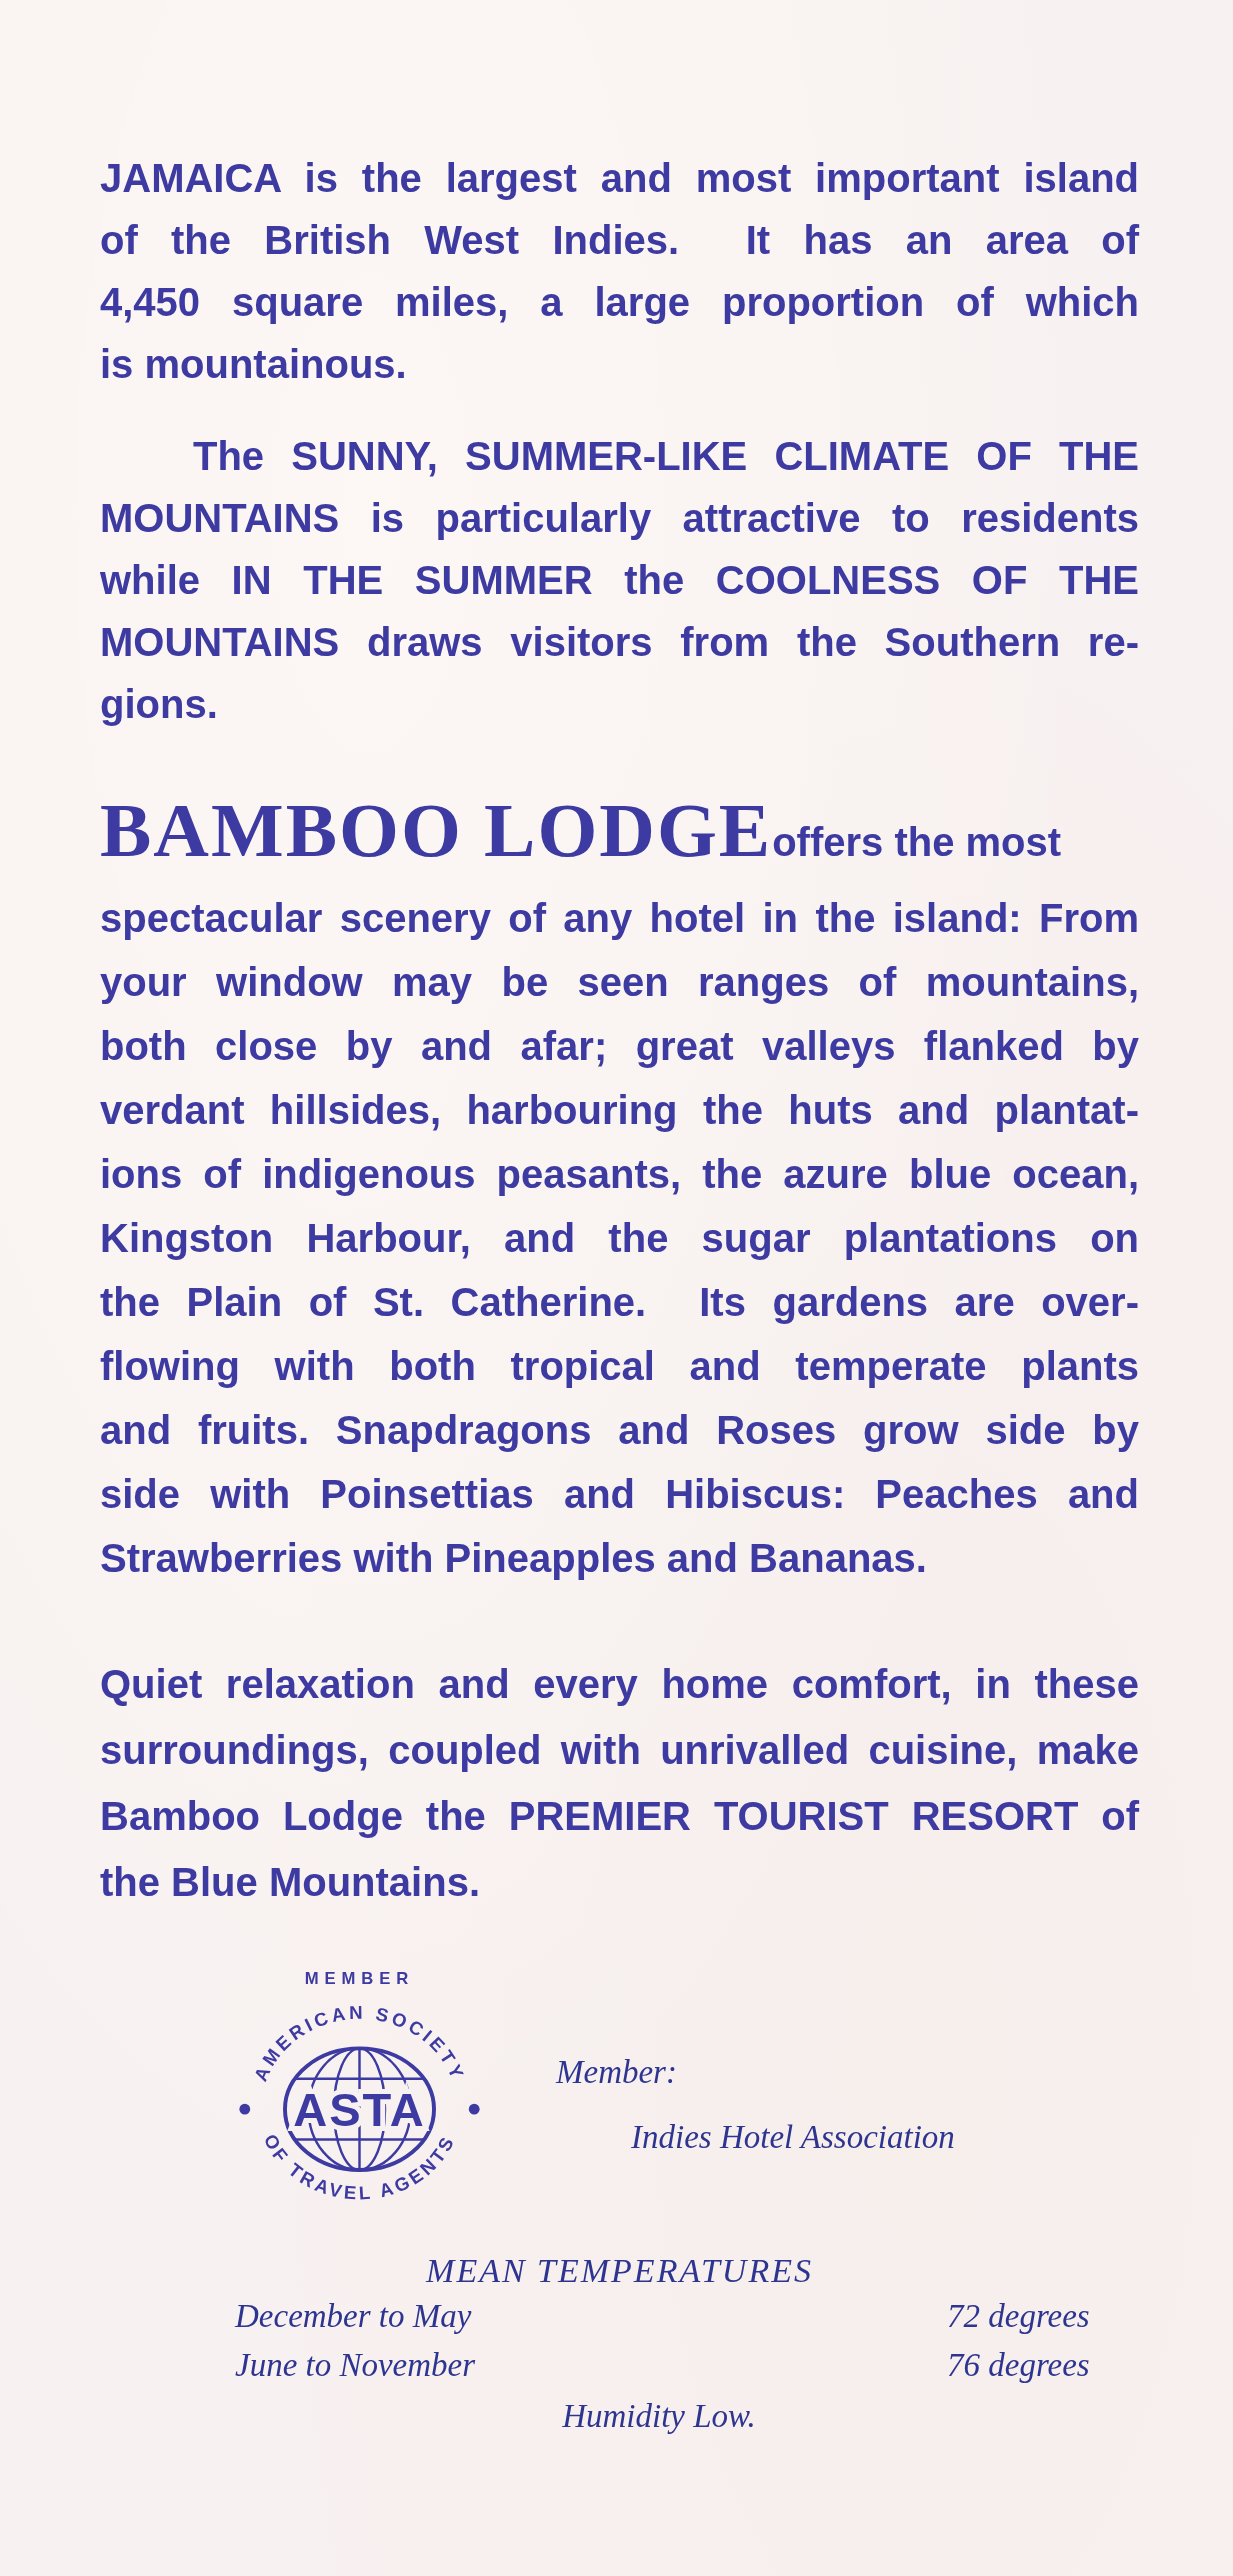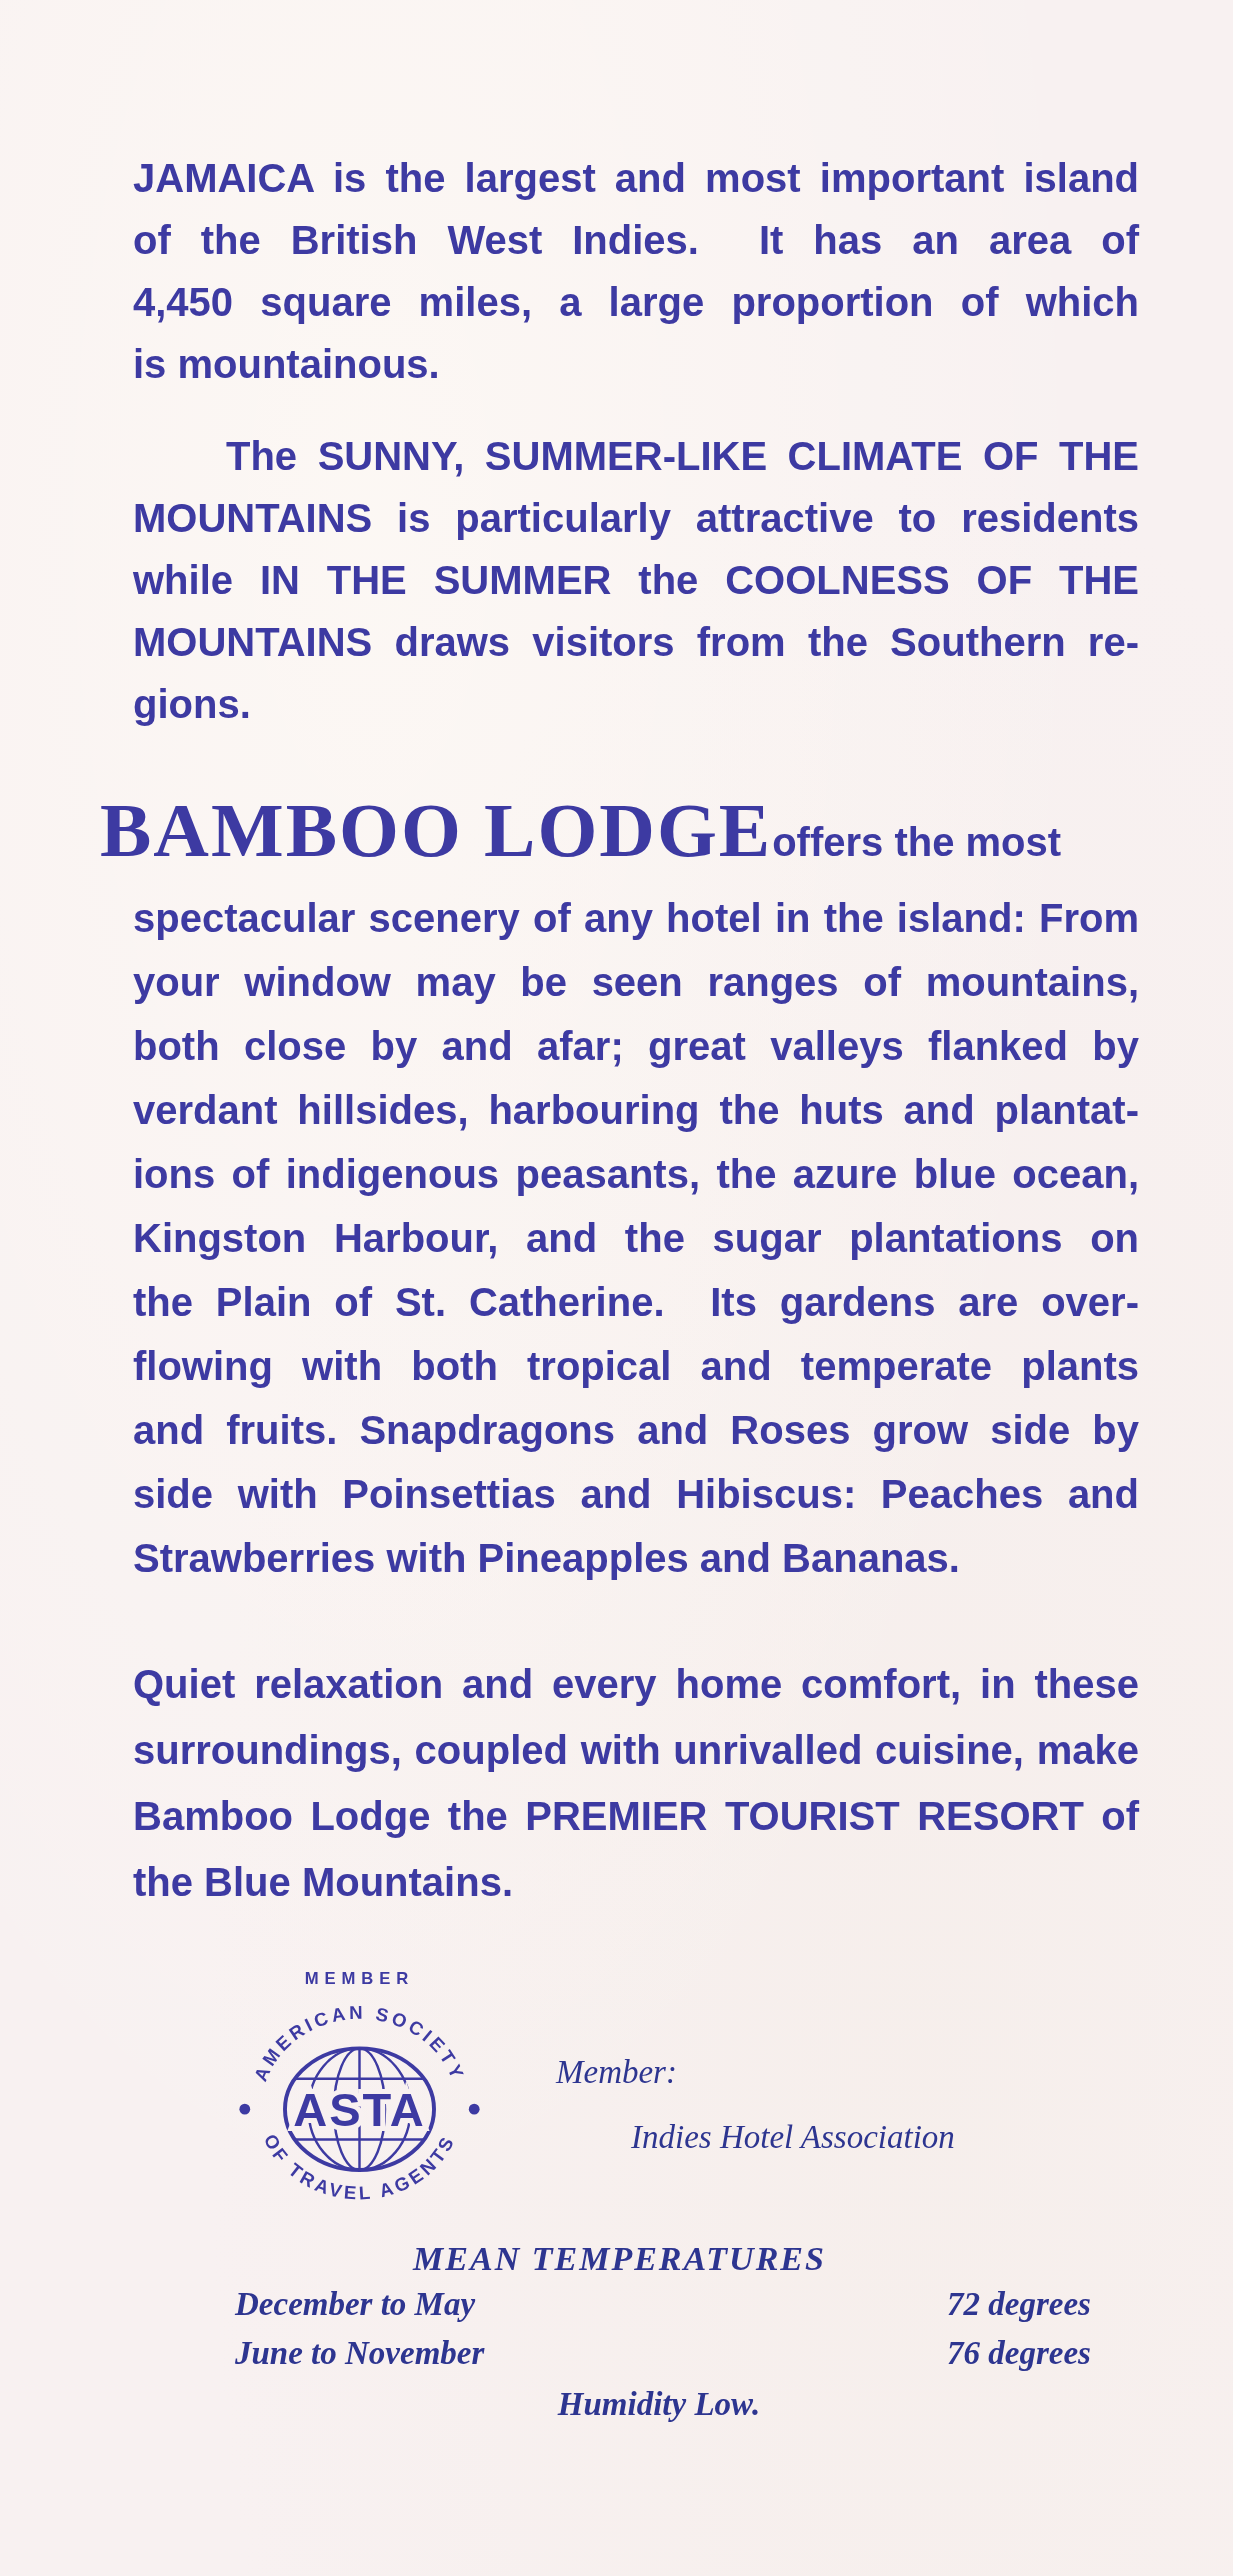--- a/index.html
+++ b/index.html
@@ -9,21 +9,21 @@
     background:#f8f1f1;
     background-image:
       radial-gradient(ellipse at 30% 20%, rgba(255,252,246,.6), rgba(255,252,246,0) 60%),
       radial-gradient(ellipse at 75% 80%, rgba(244,236,230,.5), rgba(244,236,230,0) 55%);
     overflow:hidden;
     font-family:"Liberation Sans", sans-serif;
   }
   .col { position:absolute; left:100px; top:147px; width:1039px; }
 
   .para { font-weight:bold; color:#3d3aa2; }
-  .para .line { text-align:justify; text-align-last:justify;margin-left:33px; }
+  .para .line { text-align:justify; text-align-last:justify; }
   .para .line.last { text-align-last:left; }
   .body-sz  { font-size:40px; line-height:62px; }
   .lodge-sz { font-size:40px; line-height:64px; }
   .comf-sz  { font-size:40px; line-height:66px; }
   .indent { padding-left:93px; }
 
   .climate { margin-top:29.5px; }
 
   .lodge-head {
     margin:53px 0 13.7px 0;
@@ -45,21 +45,21 @@
     font-family:"Liberation Sans", sans-serif;
     font-weight:bold; fill:#3d3aa2;
   }
   .emblem .halo { paint-order:stroke; stroke:#f8f1f1; stroke-width:10px; }
   .globe-line { fill:none; stroke:#3d3aa2; }
 
   .serif { font-family:"Liberation Serif", serif; font-style:italic; color:#2d3590; }
   .member-block { margin-left:71px; padding-top:94px; font-size:33px; }
   .member-value { margin-left:75px; margin-top:27.5px; }
 
-  .temps { margin-top:12px;font-weight:bold; }
+  .temps { margin-top:24px; }
   .temps-title { text-align:center; font-size:34px; letter-spacing:2px; line-height:43px; }
   .temp-row { display:flex; padding-left:135px; font-size:33px; line-height:49px; }
   .temp-period { width:712px; flex:0 0 auto; }
   .temp-note { text-align:center; padding-left:79px; font-size:33px; line-height:49px; margin-top:2px; }
 </style>
 </head>
 <body>
 
 <div class="page">
   <div class="col">

